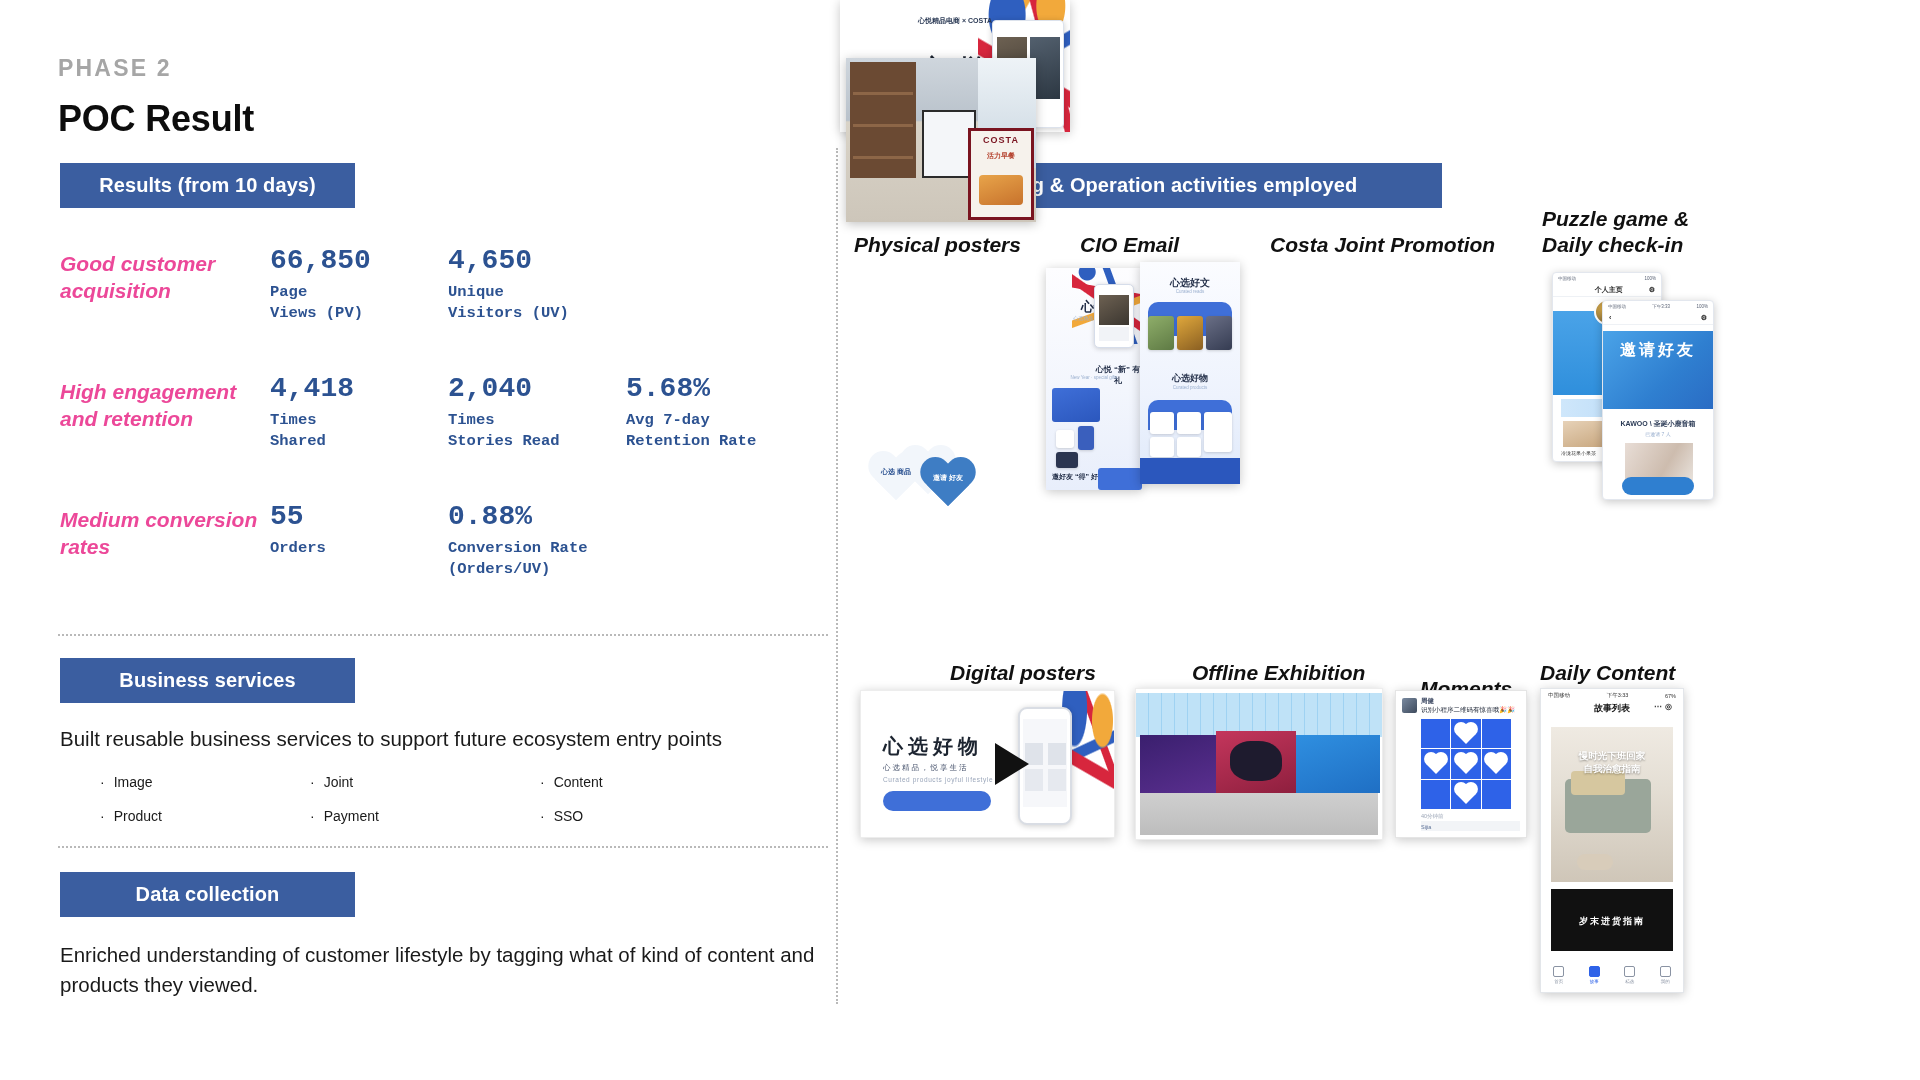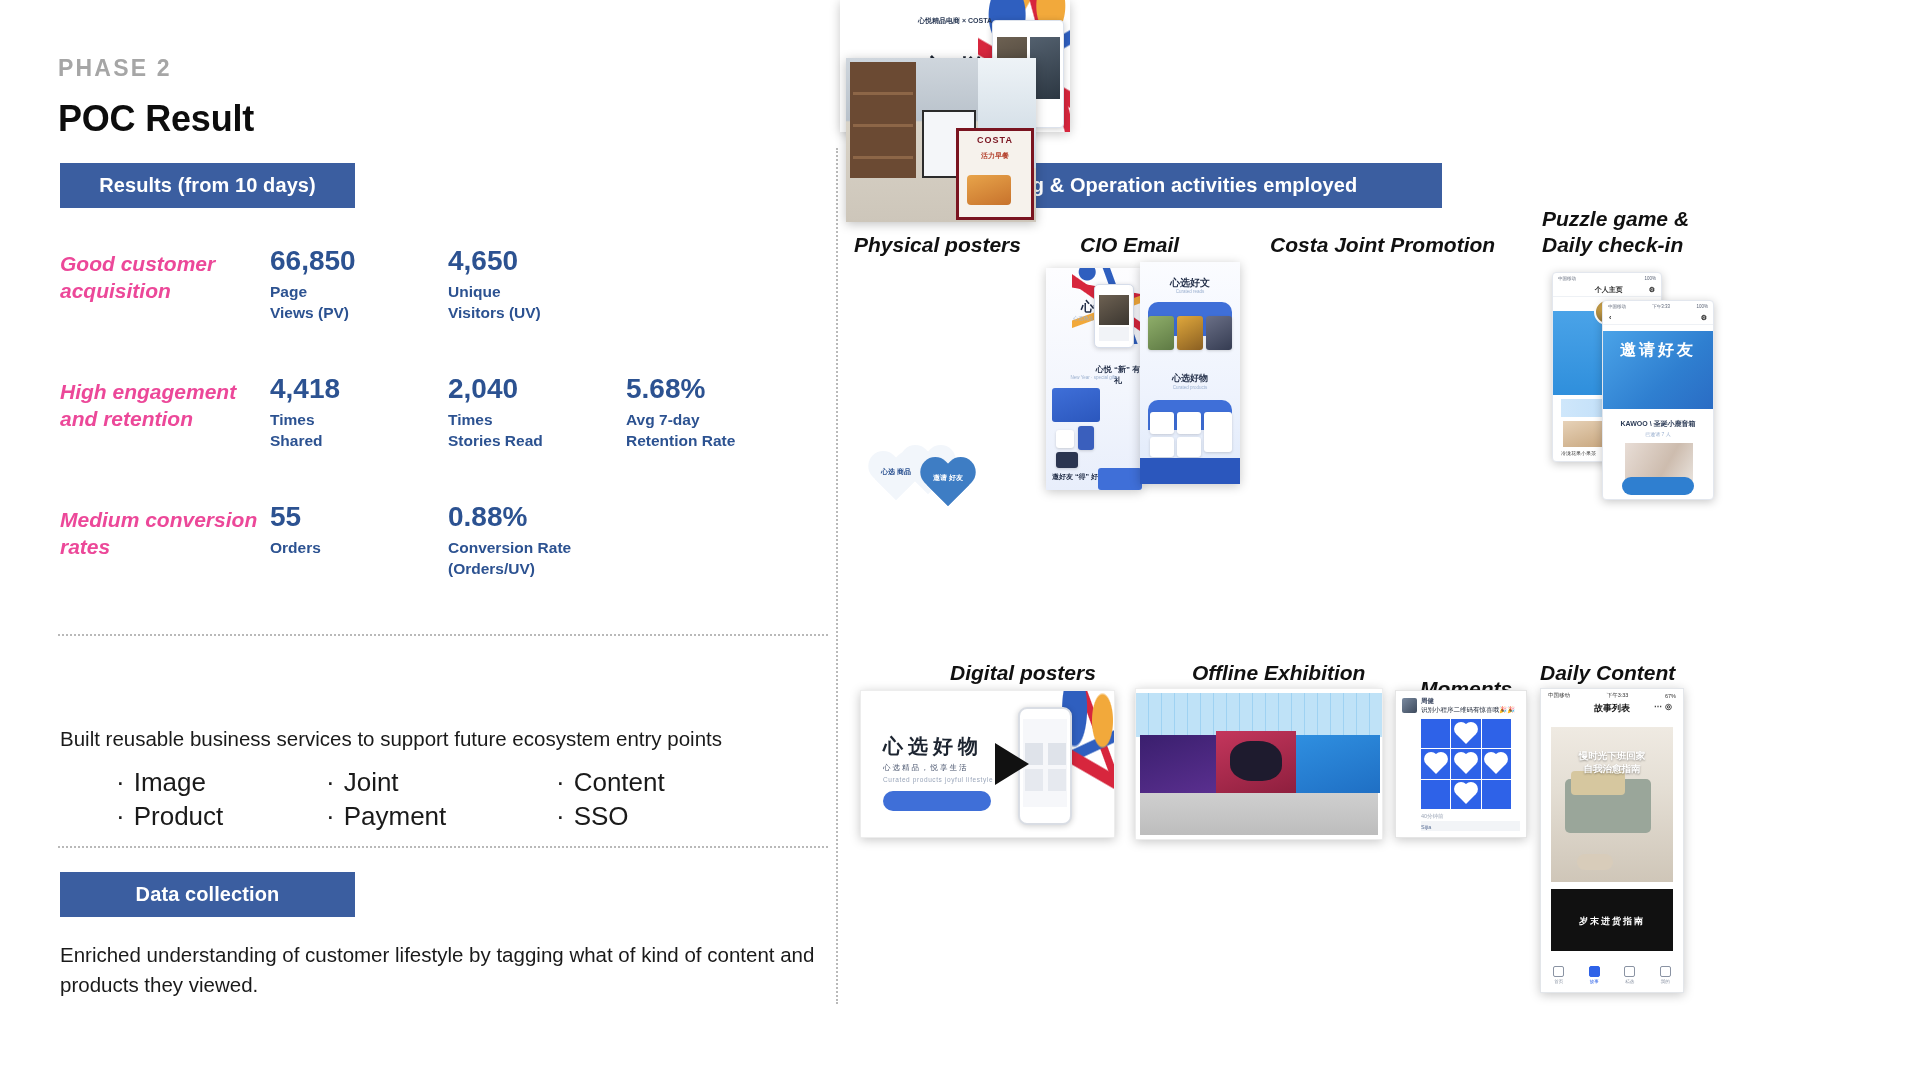--- a/index.html
+++ b/index.html
@@ -37,21 +37,21 @@
   .chip-results { position: absolute; left: 60px; top: 163px; width: 295px; height: 45px; }
 
   .metrics { position: absolute; left: 60px; top: 245px; width: 760px; }
   .metric-row { display: flex; align-items: flex-start; }
   .metric-row + .metric-row { margin-top: 32px; }
   .row-label {
     width: 210px; flex: 0 0 210px;
     font-size: 21px; font-weight: bold; font-style: italic;
     color: #ec4899; line-height: 1.28; padding-top: 6px;
   }
-  .metric-cell { flex: 0 0 178px; }
+  .metric-cell { flex: 0 0 178px; font-family: Liberation Mono, monospace; }
   .metric-cell.wide { flex: 0 0 200px; }
   .metric-value {
     font-size: 28px; font-weight: bold; color: #2c5291; line-height: 1.15;
   }
   .metric-cap {
     margin-top: 5px;
     font-size: 15.5px; font-weight: bold; color: #2c5291; line-height: 1.32;
     white-space: pre-line;
   }
 
@@ -65,21 +65,21 @@
   .chip-biz { position: absolute; left: 60px; top: 658px; width: 295px; height: 45px; }
   .biz-text {
     position: absolute; left: 60px; top: 725px; width: 770px;
     font-size: 20.5px; color: #1a1a1a; line-height: 1.35;
   }
   .biz-list {
     position: absolute; left: 100px; top: 765px; width: 700px;
     display: grid; grid-template-columns: 210px 230px 200px;
     grid-auto-rows: 34px; align-items: center;
   }
-  .biz-item { font-size: 26px; color: #1a1a1a; margin-left: 16px; }
+  .biz-item { font-size: 14px; color: #1a1a1a; }
   .biz-item .dot { margin-right: 9px; }
 
   .chip-data { position: absolute; left: 60px; top: 872px; width: 295px; height: 45px; }
   .data-text {
     position: absolute; left: 60px; top: 940px; width: 760px;
     font-size: 20.5px; color: #1a1a1a; line-height: 1.45;
   }
 
   
   .v-sep {
@@ -194,21 +194,21 @@
   .costa-phone { position:absolute; right:6px; top:20px; width:72px; height:108px;
     background:#fff; border:1px solid #dce2ec; border-radius:4px; box-shadow:0 1px 6px rgba(0,0,0,.2);}
   .costa-photo { position:absolute; left:6px; top:58px; width:190px; height:164px;
     background:
       linear-gradient(180deg,#cfd6dd 0%, #b9c2cb 38%, #d9d3c7 39%, #cdc6ba 100%);
     box-shadow:0 2px 10px rgba(0,0,0,.25); overflow:hidden;}
   .shelf { position:absolute; left:4px; top:4px; width:66px; height:116px; background:#6b4a33; }
   .shelf i { position:absolute; left:3px; right:3px; height:3px; background:#8d6647; }
   .board { position:absolute; left:76px; top:52px; width:54px; height:68px; background:#f4f6f9;
     border:2px solid #2b2b2b; }
-  .costa-sign { position:absolute; right:2px; bottom:2px; width:78px; height:92px;
+  .costa-sign { position:absolute; right:2px; bottom:2px; width:66px; height:92px;
     background:#f6f2ec; border:3px solid #7a1420; }
   .costa-sign-t { position:absolute; top:4px; left:0; width:100%; text-align:center;
     font-size:9px; font-weight:bold; color:#7a1420; letter-spacing:1px;}
   .window-light { position:absolute; left:132px; top:0; width:58px; height:110px;
     background:linear-gradient(180deg,#eef3f7 0%, #c9d6e0 100%); }
 
   
   .pz-a { left: 712px; top: 272px; width: 110px; height: 190px;
     background:#fff; border:1px solid #e3e7ee; border-radius:4px; }
   .pz-a-hero { position:absolute; left:0; right:0; top:38px; height:84px;
@@ -384,20 +384,21 @@
         <div class="metric-cell wide">
           <div class="metric-value">0.88%</div>
           <div class="metric-cap">Conversion Rate
 (Orders/UV)</div>
         </div>
       </div>
     </div>
 
     <div class="divider div-1"></div>
 
+    <div class="chip chip-biz">Business services</div>
     <div class="biz-text">Built reusable business services to support future ecosystem entry points</div>
 
     <div class="biz-list">
       <div class="biz-item"><span class="dot">·</span><span>Image</span></div>
       <div class="biz-item"><span class="dot">·</span><span>Joint</span></div>
       <div class="biz-item"><span class="dot">·</span><span>Content</span></div>
       <div class="biz-item"><span class="dot">·</span><span>Product</span></div>
       <div class="biz-item"><span class="dot">·</span><span>Payment</span></div>
       <div class="biz-item"><span class="dot">·</span><span>SSO</span></div>
     </div>

